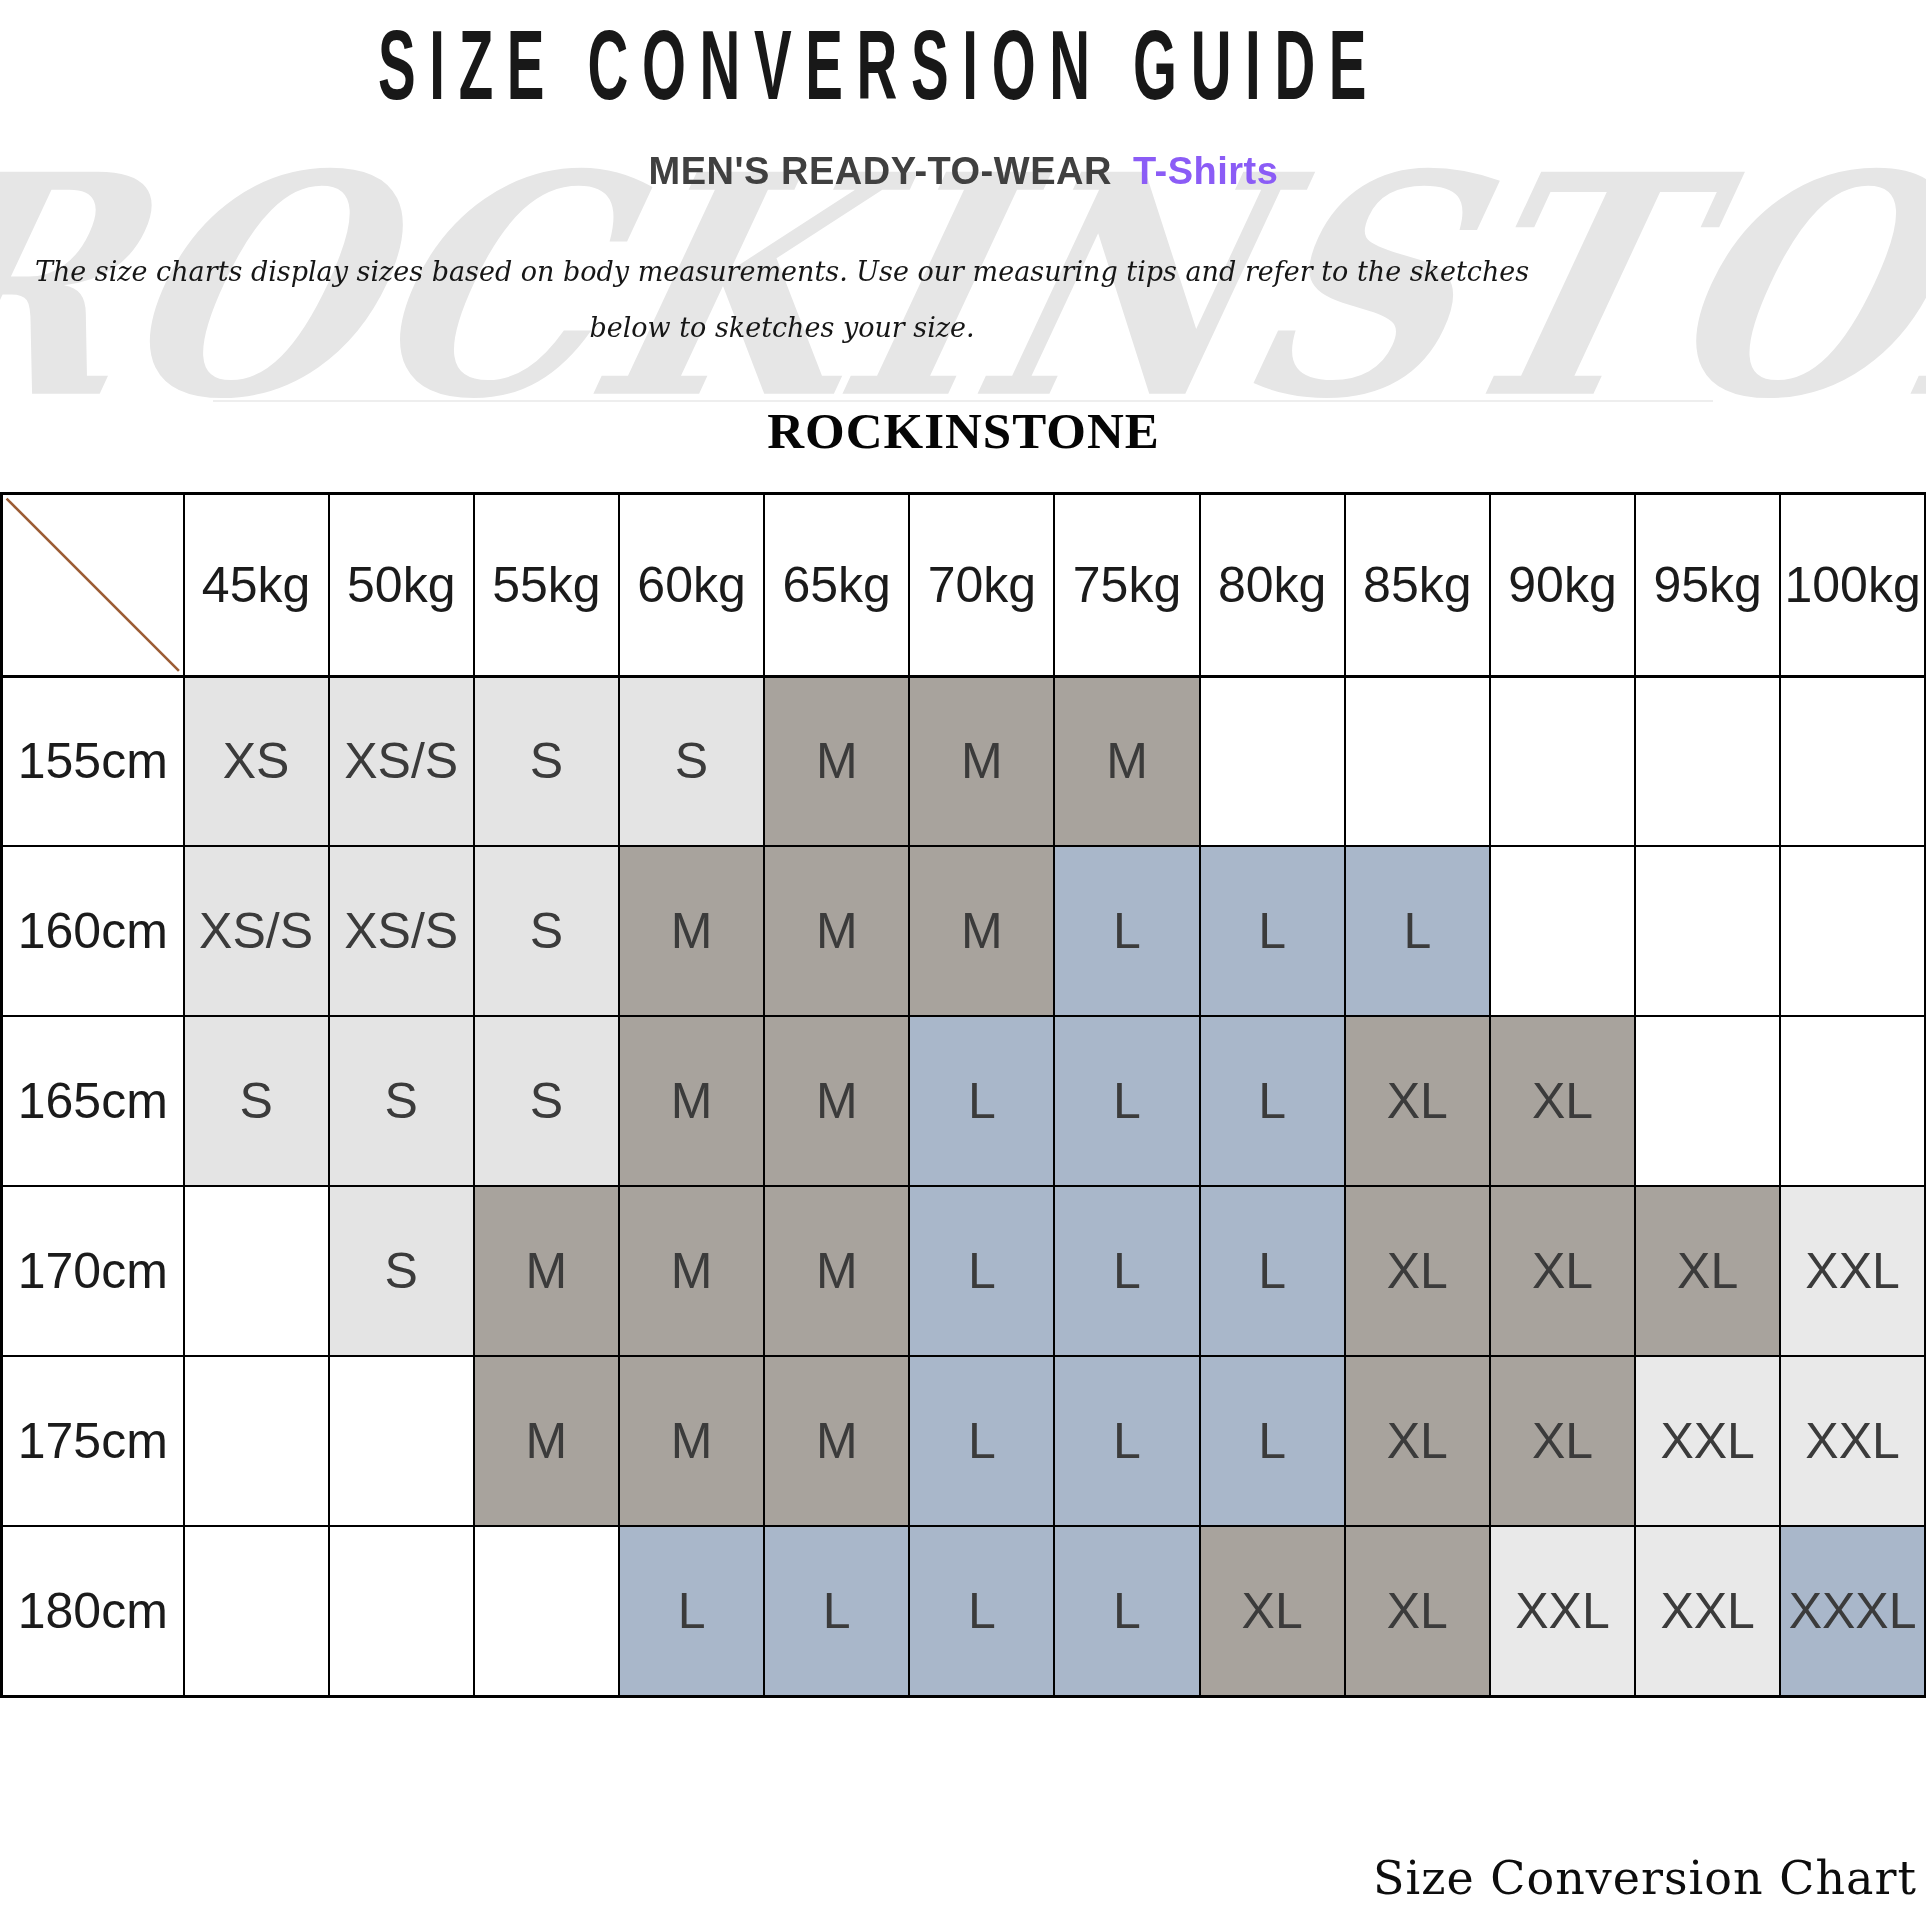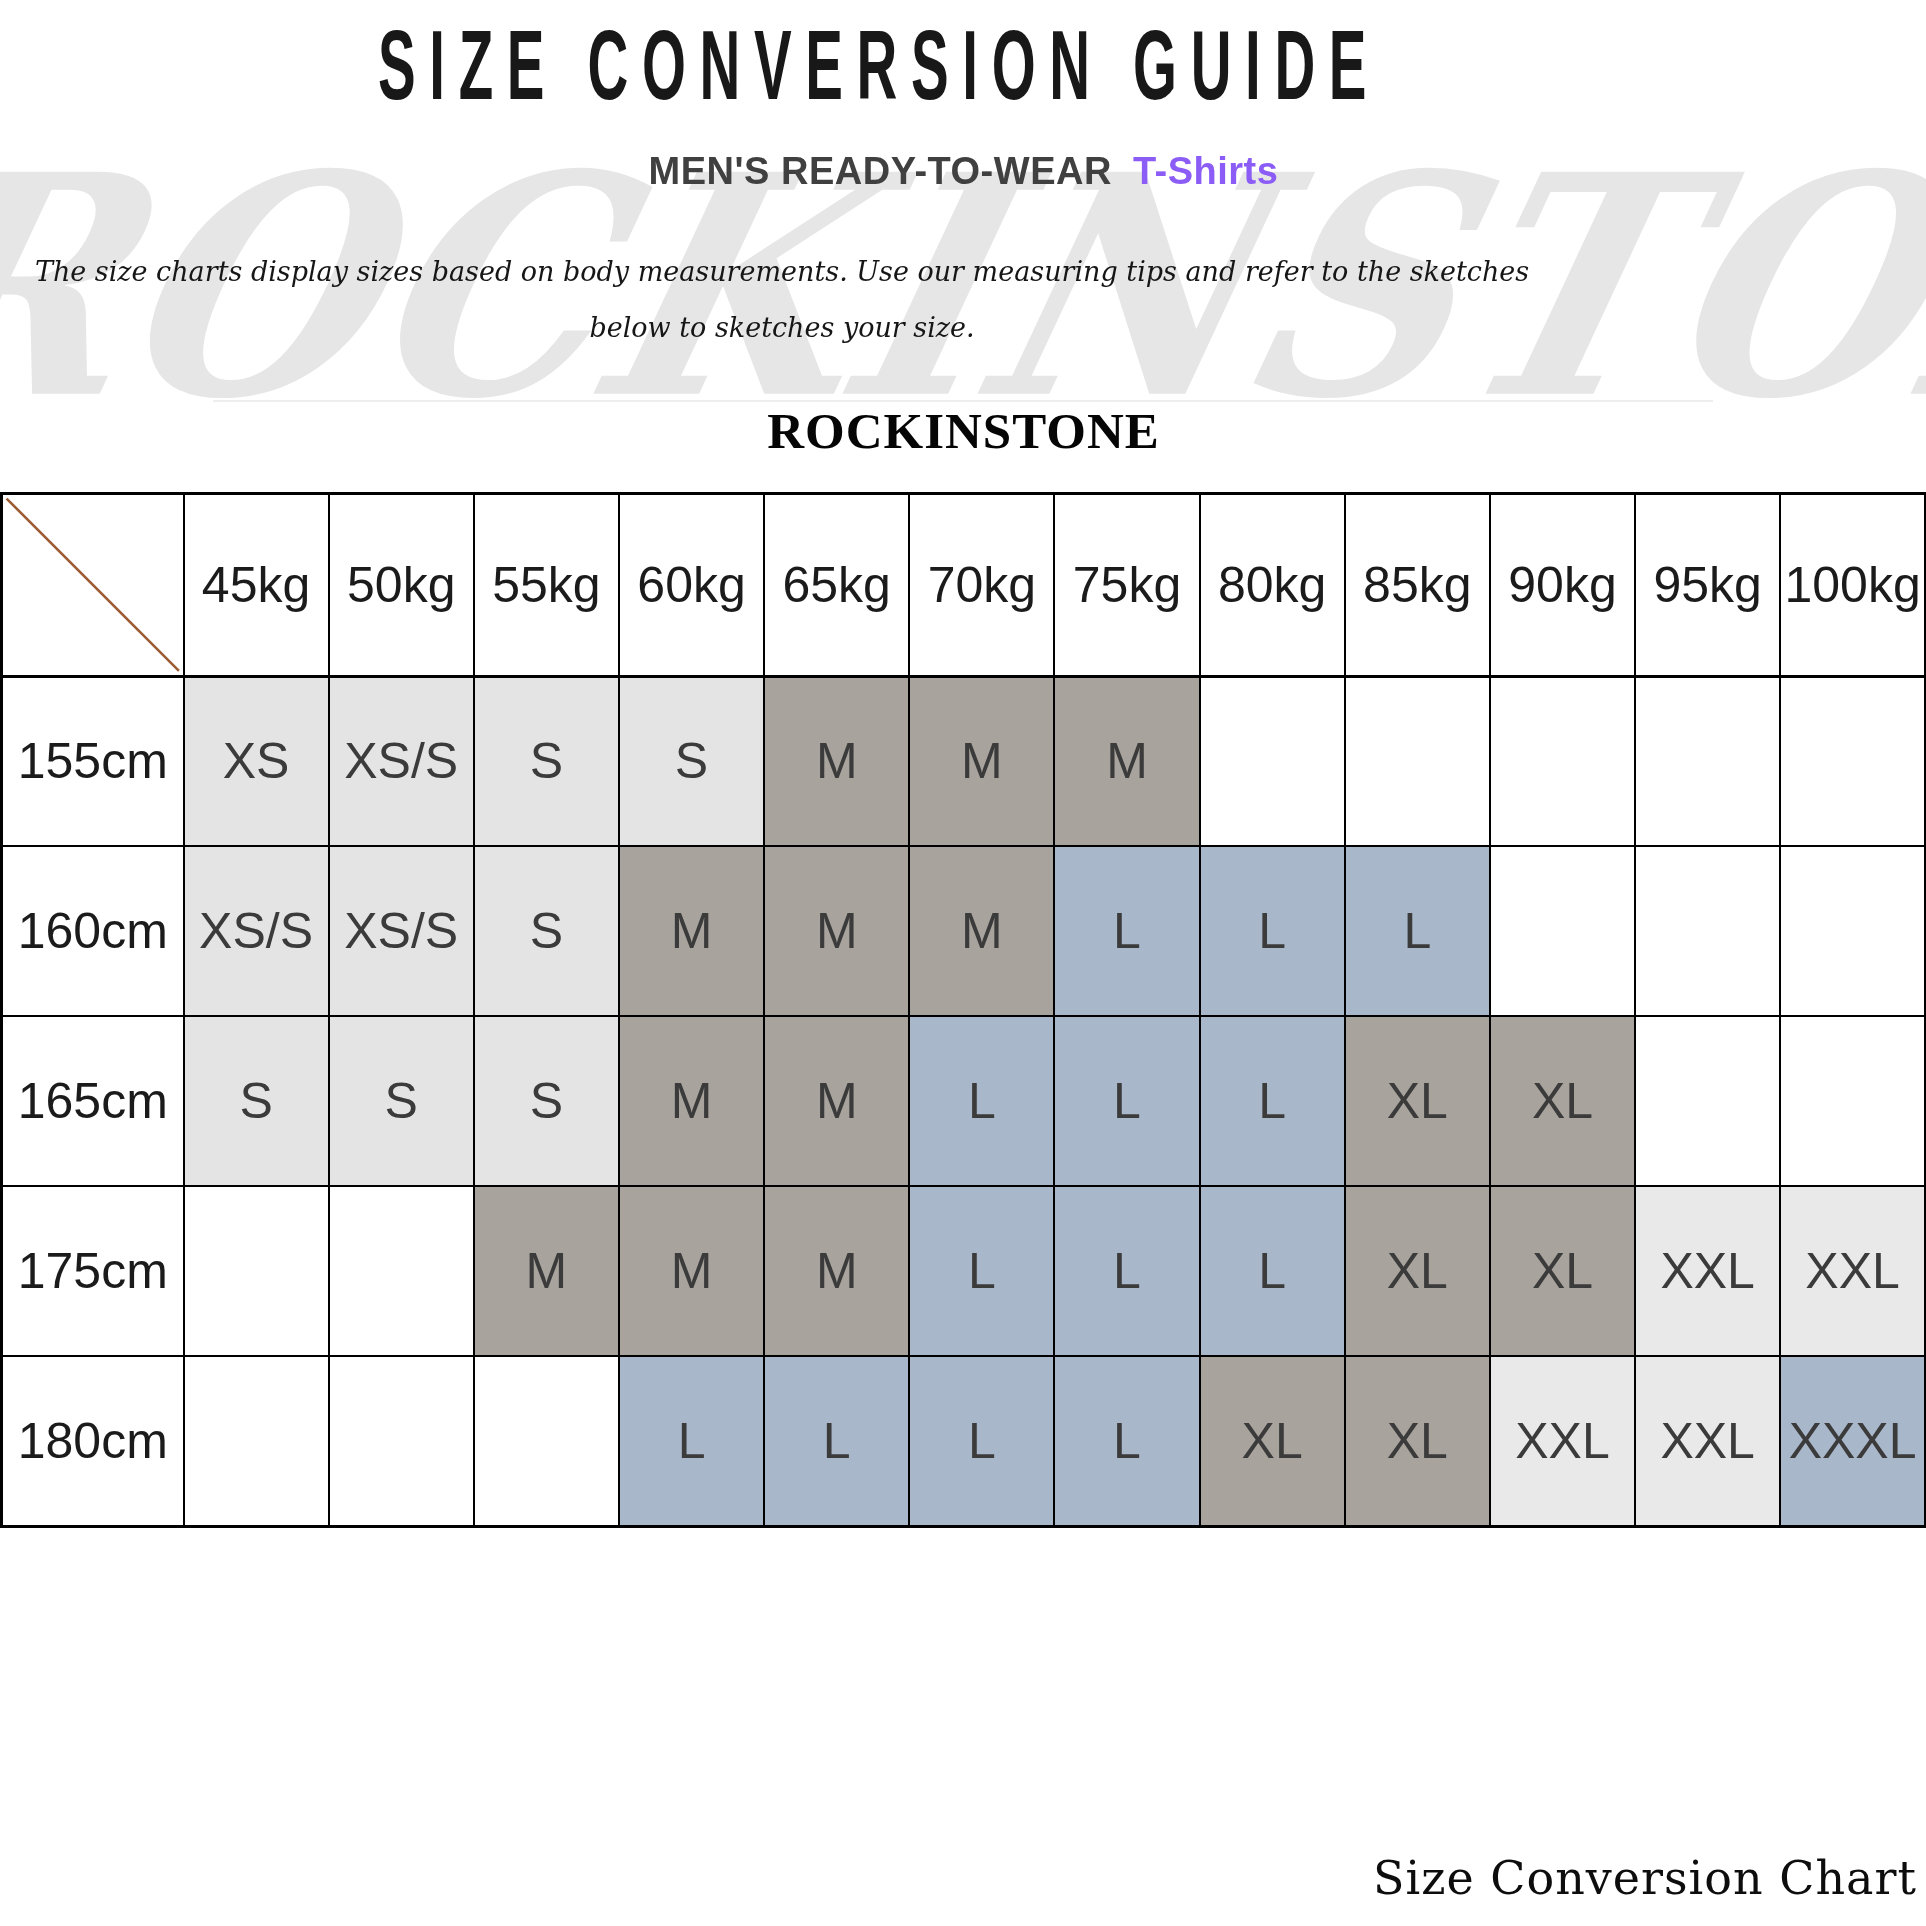--- a/index.html
+++ b/index.html
@@ -165,20 +165,35 @@
         <td style="background-color: rgb(168, 163, 157);">M</td>
         <td style="background-color: rgb(169, 183, 202);">L</td>
         <td style="background-color: rgb(169, 183, 202);">L</td>
         <td style="background-color: rgb(169, 183, 202);">L</td>
         <td style="background-color: rgb(168, 163, 157);">XL</td>
         <td style="background-color: rgb(168, 163, 157);">XL</td>
         <td></td>
         <td></td>
       </tr>
       <tr>
+        <th>170cm</th>
+        <td></td>
+        <td style="background-color: rgb(228, 228, 228);">S</td>
+        <td style="background-color: rgb(168, 163, 157);">M</td>
+        <td style="background-color: rgb(168, 163, 157);">M</td>
+        <td style="background-color: rgb(168, 163, 157);">M</td>
+        <td style="background-color: rgb(169, 183, 202);">L</td>
+        <td style="background-color: rgb(169, 183, 202);">L</td>
+        <td style="background-color: rgb(169, 183, 202);">L</td>
+        <td style="background-color: rgb(168, 163, 157);">XL</td>
+        <td style="background-color: rgb(168, 163, 157);">XL</td>
+        <td style="background-color: rgb(168, 163, 157);">XL</td>
+        <td style="background-color: rgb(233, 233, 233);">XXL</td>
+      </tr>
+      <tr>
         <th>175cm</th>
         <td></td>
         <td></td>
         <td style="background-color: rgb(168, 163, 157);">M</td>
         <td style="background-color: rgb(168, 163, 157);">M</td>
         <td style="background-color: rgb(168, 163, 157);">M</td>
         <td style="background-color: rgb(169, 183, 202);">L</td>
         <td style="background-color: rgb(169, 183, 202);">L</td>
         <td style="background-color: rgb(169, 183, 202);">L</td>
         <td style="background-color: rgb(168, 163, 157);">XL</td>

